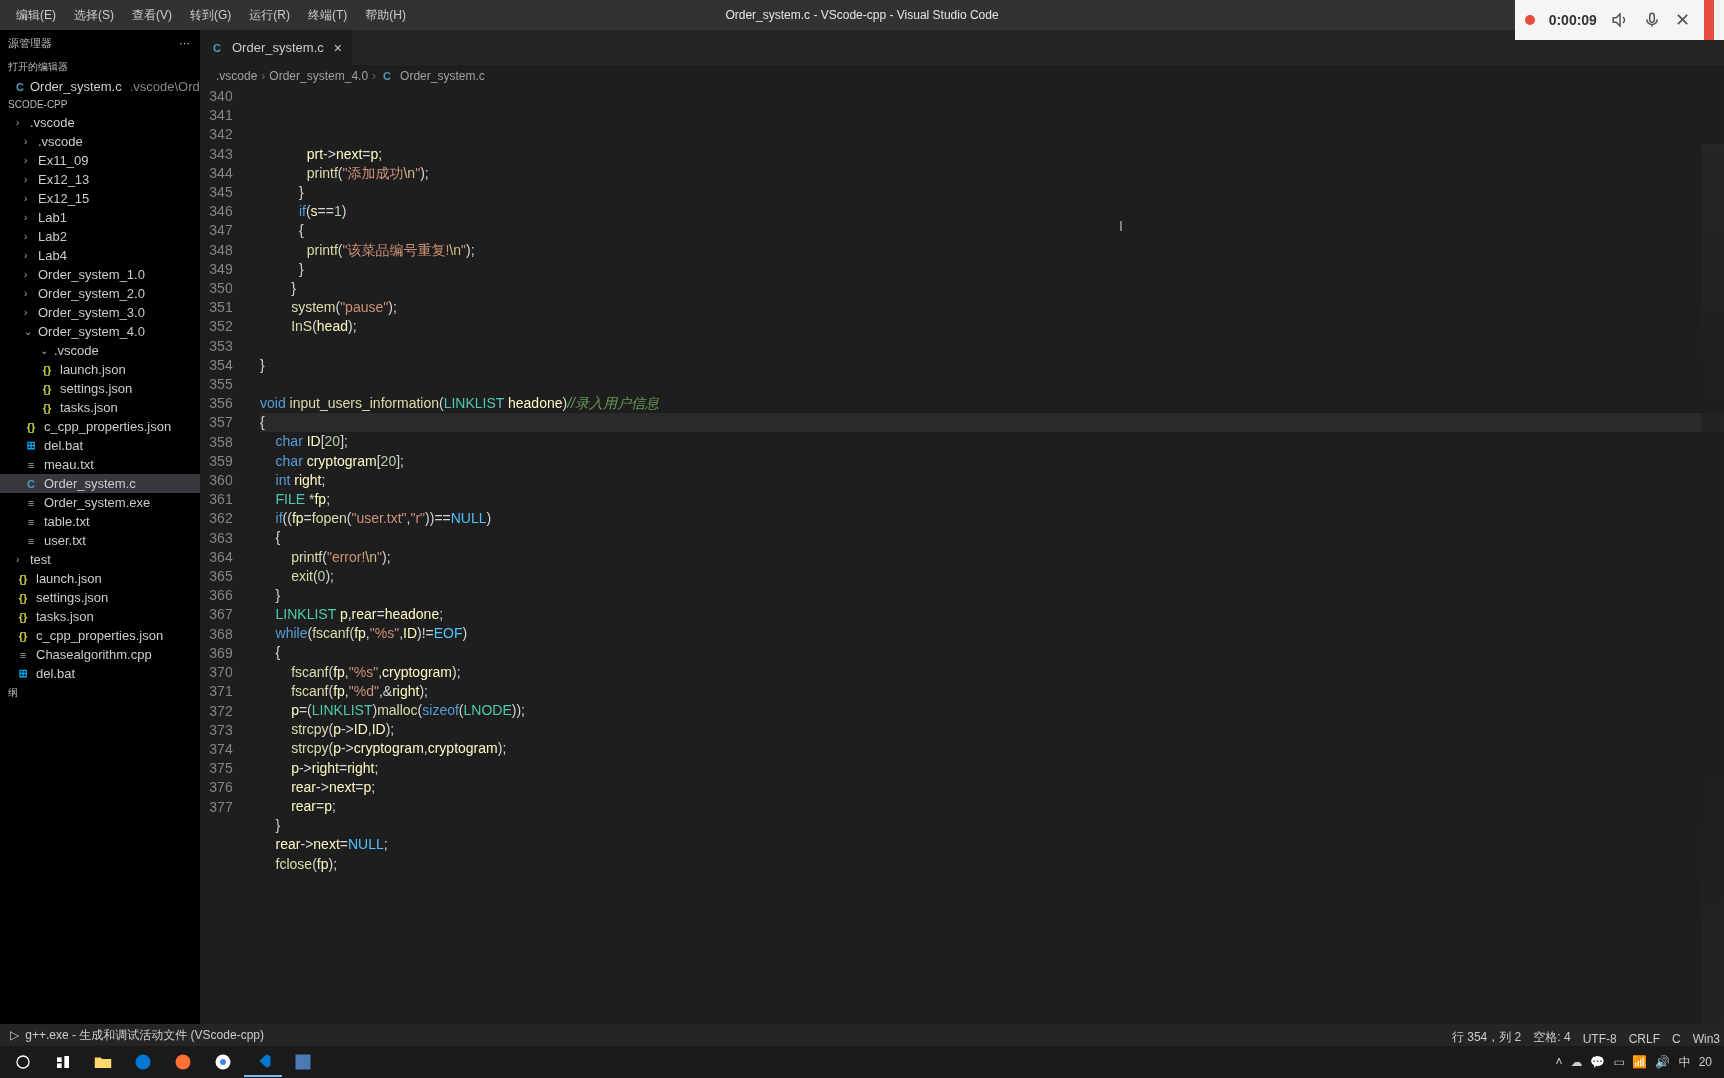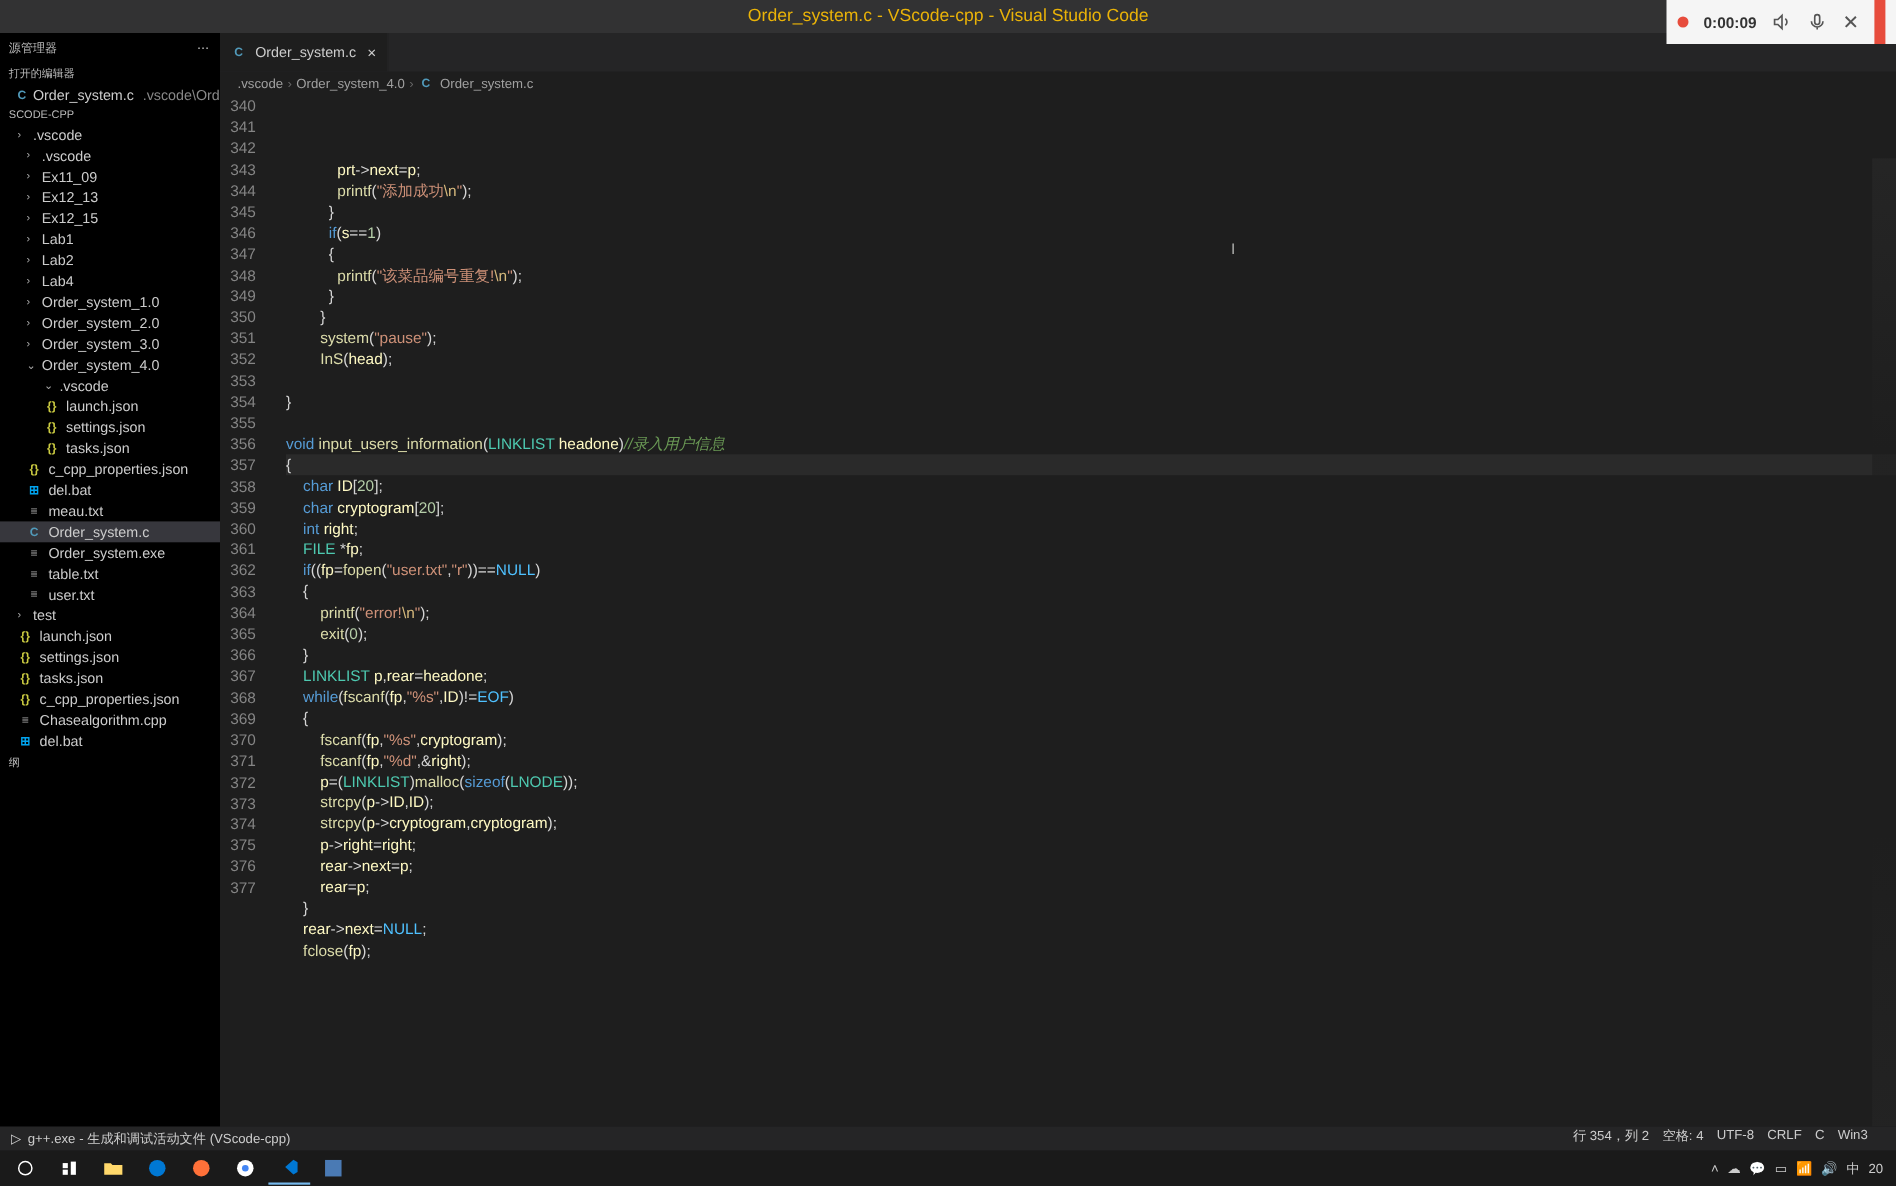--- a/index.html
+++ b/index.html
@@ -1,20 +1,20 @@
 <!DOCTYPE html>
 <html><head>
 <meta charset="utf-8">
 <style>
 * { margin: 0; padding: 0; box-sizing: border-box; font-family: "Segoe UI", "Microsoft YaHei", sans-serif; }
 body { background: #1e1e1e; color: #cccccc; width: 1724px; height: 1078px; overflow: hidden; font-size: 13px; }
 .title-bar { height: 30px; background: #323233; display: flex; align-items: center; padding: 0 8px; position: relative; }
 .menus { display: flex; gap: 2px; }
 .menu-item { padding: 4px 8px; color: #cccccc; cursor: pointer; font-size: 12px; }
-.title { position: absolute; left: 50%; transform: translateX(-50%); color: #eab308; font-size: 16px; }
+.title { position: absolute; left: 50%; transform: translateX(-50%); color: #e5e5e5; font-size: 12px; }
 .recording-bar { position: absolute; right: 0; top: 0; height: 40px; display: flex; align-items: center; background: #f5f5f5; color: #333; padding: 0 10px; gap: 14px; z-index: 20; }
 .rec-dot { width: 10px; height: 10px; border-radius: 50%; background: #e74c3c; }
 .rec-time { font-weight: 600; font-size: 14px; color: #333; }
 .rec-icon { width: 18px; height: 18px; color: #555; }
 .rec-icon svg { width: 100%; height: 100%; }
 .rec-close { font-size: 18px; color: #555; }
 .rec-end { background: #e74c3c; width: 10px; height: 40px; }
 .play-tri { position: absolute; right: 6px; top: 44px; color: #888; font-size: 14px; }
 .main-content { display: flex; height: calc(100% - 30px - 22px - 32px); }
 .sidebar { width: 200px; background: #000000; overflow-y: auto; font-size: 13px; }
@@ -47,32 +47,41 @@
 .tk-fn { color: #dcdcaa; }
 .tk-str { color: #ce9178; }
 .tk-esc { color: #d7ba7d; }
 .tk-num { color: #b5cea8; }
 .tk-var { color: #fef9c3; }
 .tk-const { color: #4fc1ff; }
 .tk-com { color: #6a9955; font-style: italic; }
 .tk-p { color: #d4d4d4; }
 .cursor-caret { position: absolute; left: 859px; top: 130px; width: 1px; height: 16px; color: #aeafad; }
 .minimap { position: absolute; right: 0; top: 57px; bottom: 0; width: 22px; background: linear-gradient(#2a2a2a, #1e1e1e 30%, #1e1e1e 70%, #262626); opacity: 0.6; }
-.status-line { height: 22px; background: #252526; color: #cccccc; display: flex; align-items: flex-start; justify-content: flex-end; padding: 0 26px; gap: 12px; font-size: 12px; }
+.status-line { height: 22px; background: #252526; color: #cccccc; display: flex; align-items: flex-end; justify-content: flex-end; padding: 0 4px; gap: 12px; font-size: 12px; }
 .status-left { position: absolute; left: 0; bottom: 32px; height: 22px; display: flex; align-items: center; padding: 0 10px; gap: 6px; font-size: 12px; color: #ccc; }
 .debug-icon { color: #ccc; }
 .taskbar { height: 32px; background: #1a1a1a; display: flex; align-items: center; justify-content: space-between; padding: 0 4px; }
 .tb-left { display: flex; align-items: center; gap: 2px; }
 .tb-item { width: 38px; height: 30px; display: flex; align-items: center; justify-content: center; cursor: pointer; font-size: 16px; }
 .tb-right { display: flex; align-items: center; gap: 8px; color: #ccc; font-size: 12px; padding-right: 8px; }
 </style>
 </head>
 <body>
 
 <div class="title-bar">
+  <div class="menus" id="menus">
+      <span class="menu-item">编辑(E)</span>
+      <span class="menu-item">选择(S)</span>
+      <span class="menu-item">查看(V)</span>
+      <span class="menu-item">转到(G)</span>
+      <span class="menu-item">运行(R)</span>
+      <span class="menu-item">终端(T)</span>
+      <span class="menu-item">帮助(H)</span>
+    </div>
   <div class="title">Order_system.c - VScode-cpp - Visual Studio Code</div>
 </div>
 
 <div class="recording-bar">
   <span class="rec-dot"></span>
   <span class="rec-time">0:00:09</span>
   <span class="rec-icon"><svg viewBox="0 0 24 24" fill="none" stroke="currentColor" stroke-width="2">
         <path d="M3 9v6h4l5 5V4L7 9H3z"></path>
         <path d="M16 8a5 5 0 010 8"></path>
       </svg></span>

